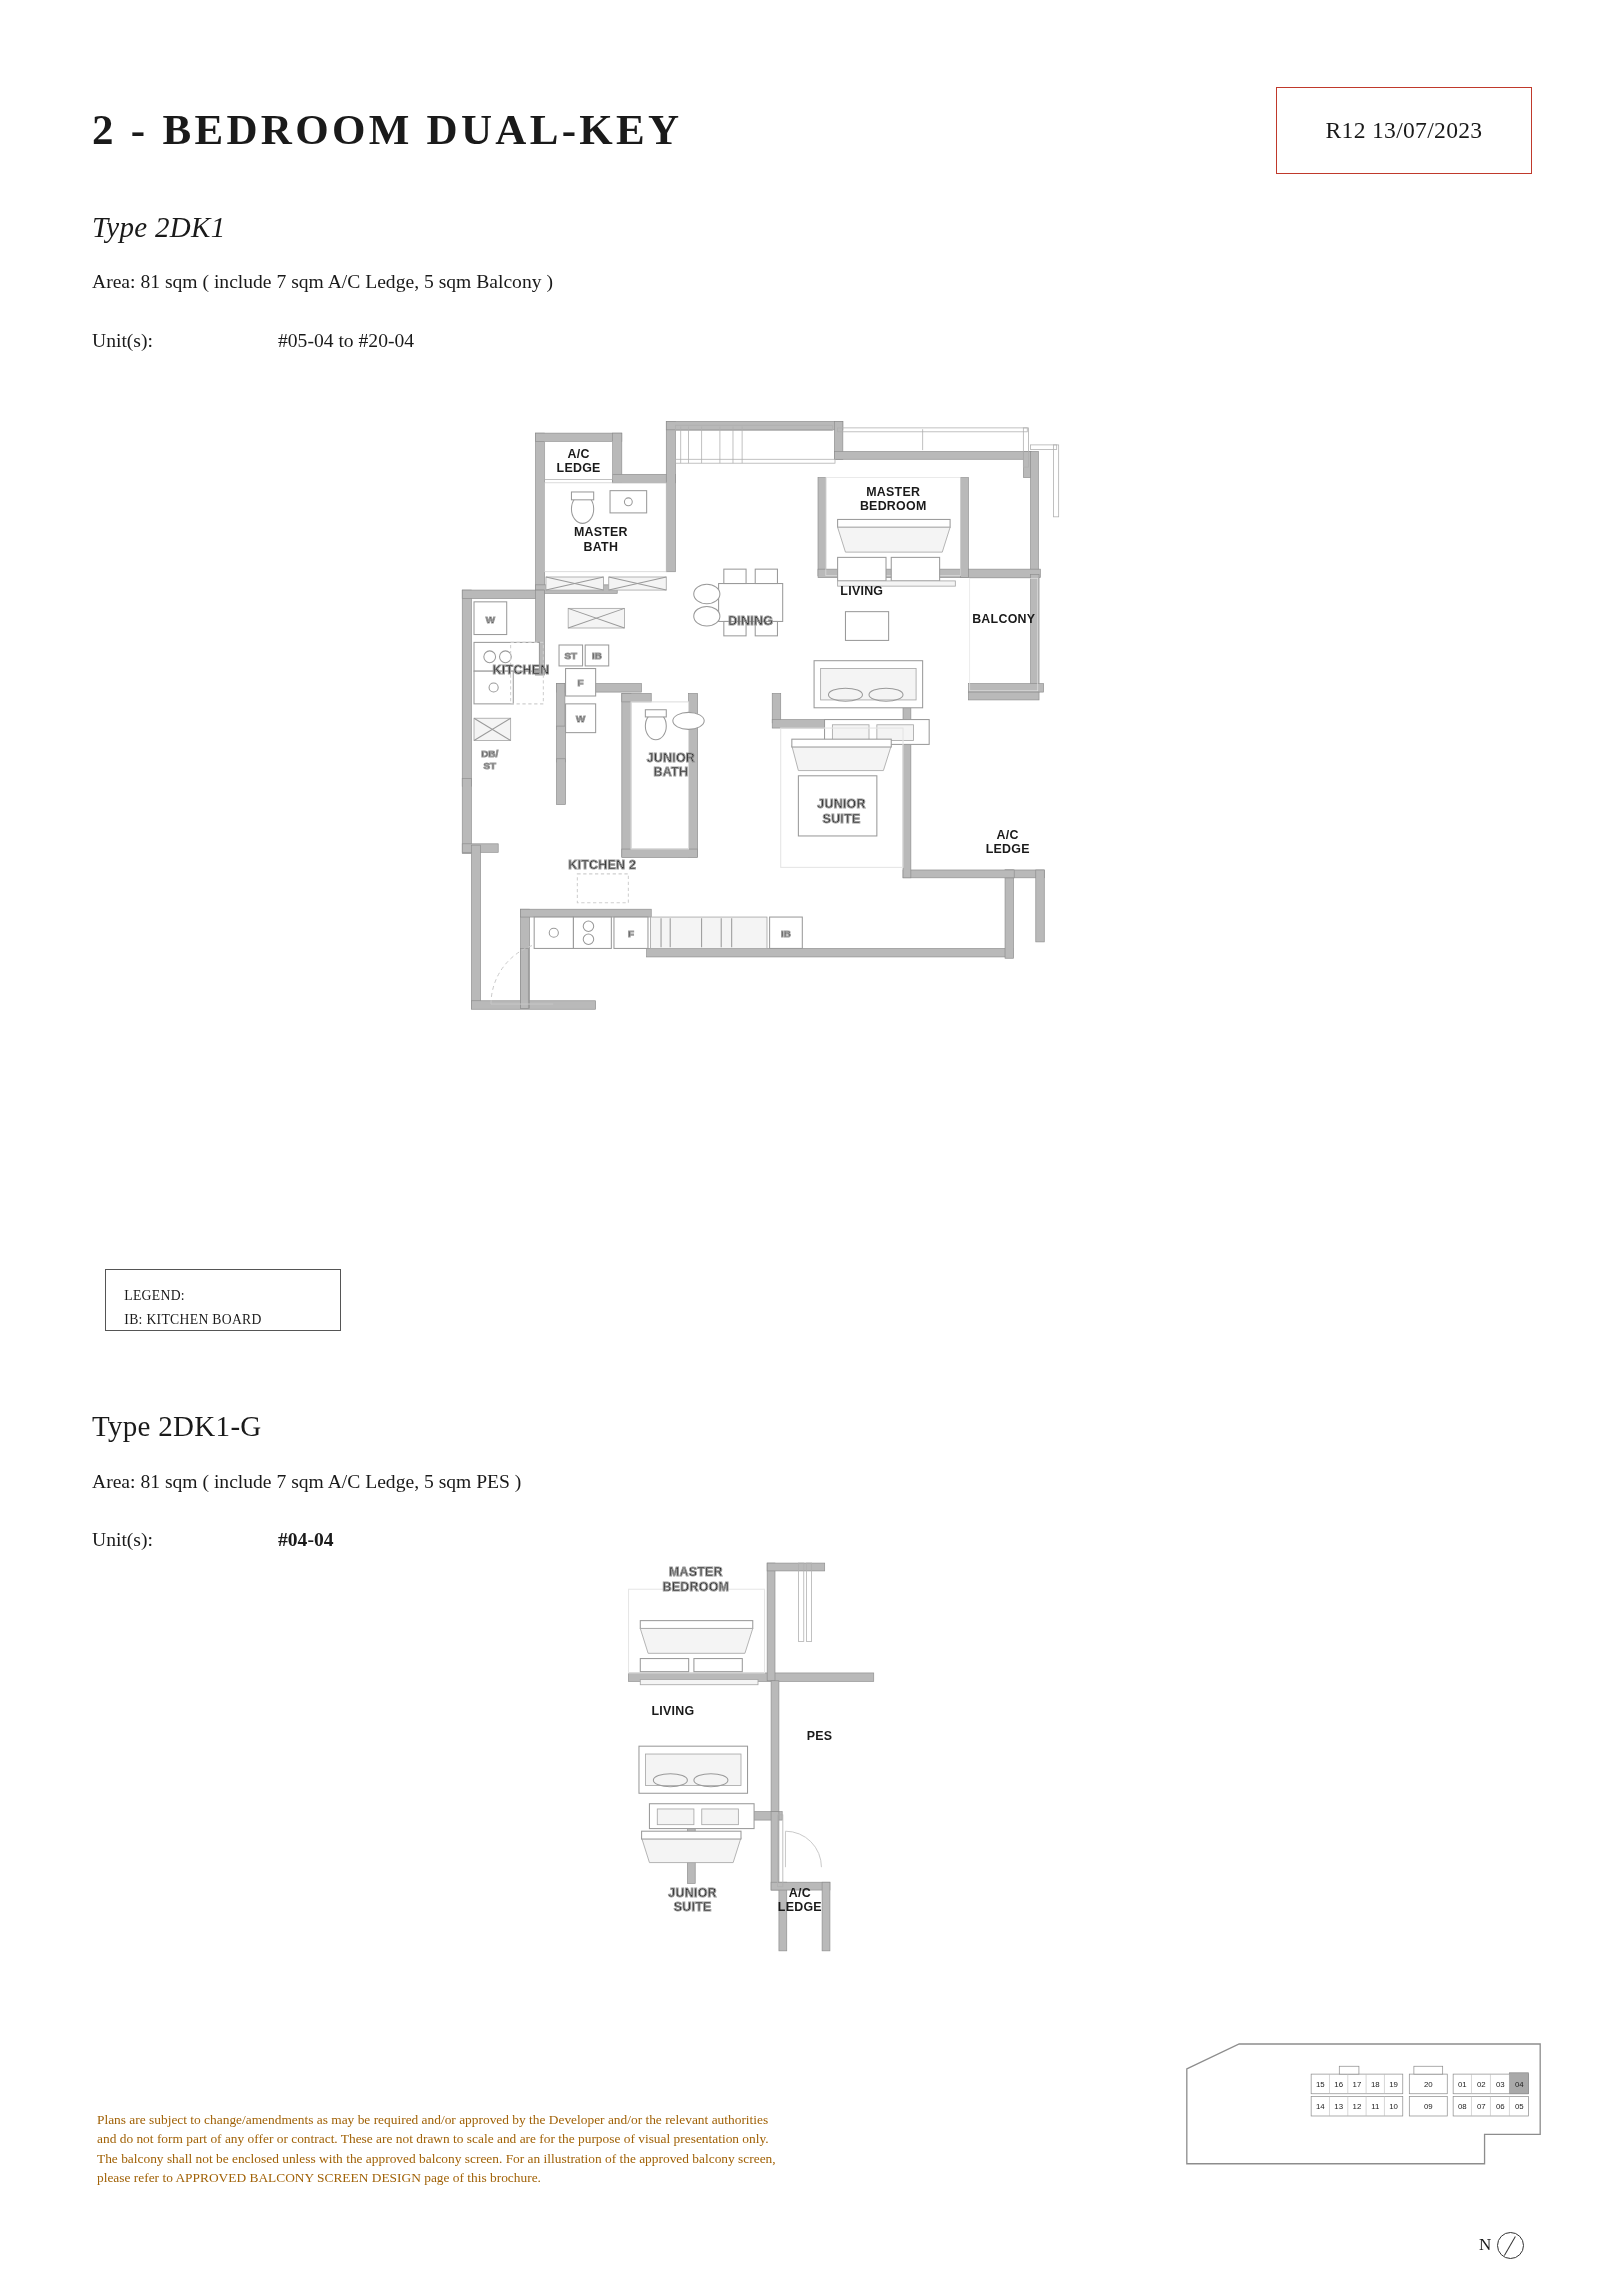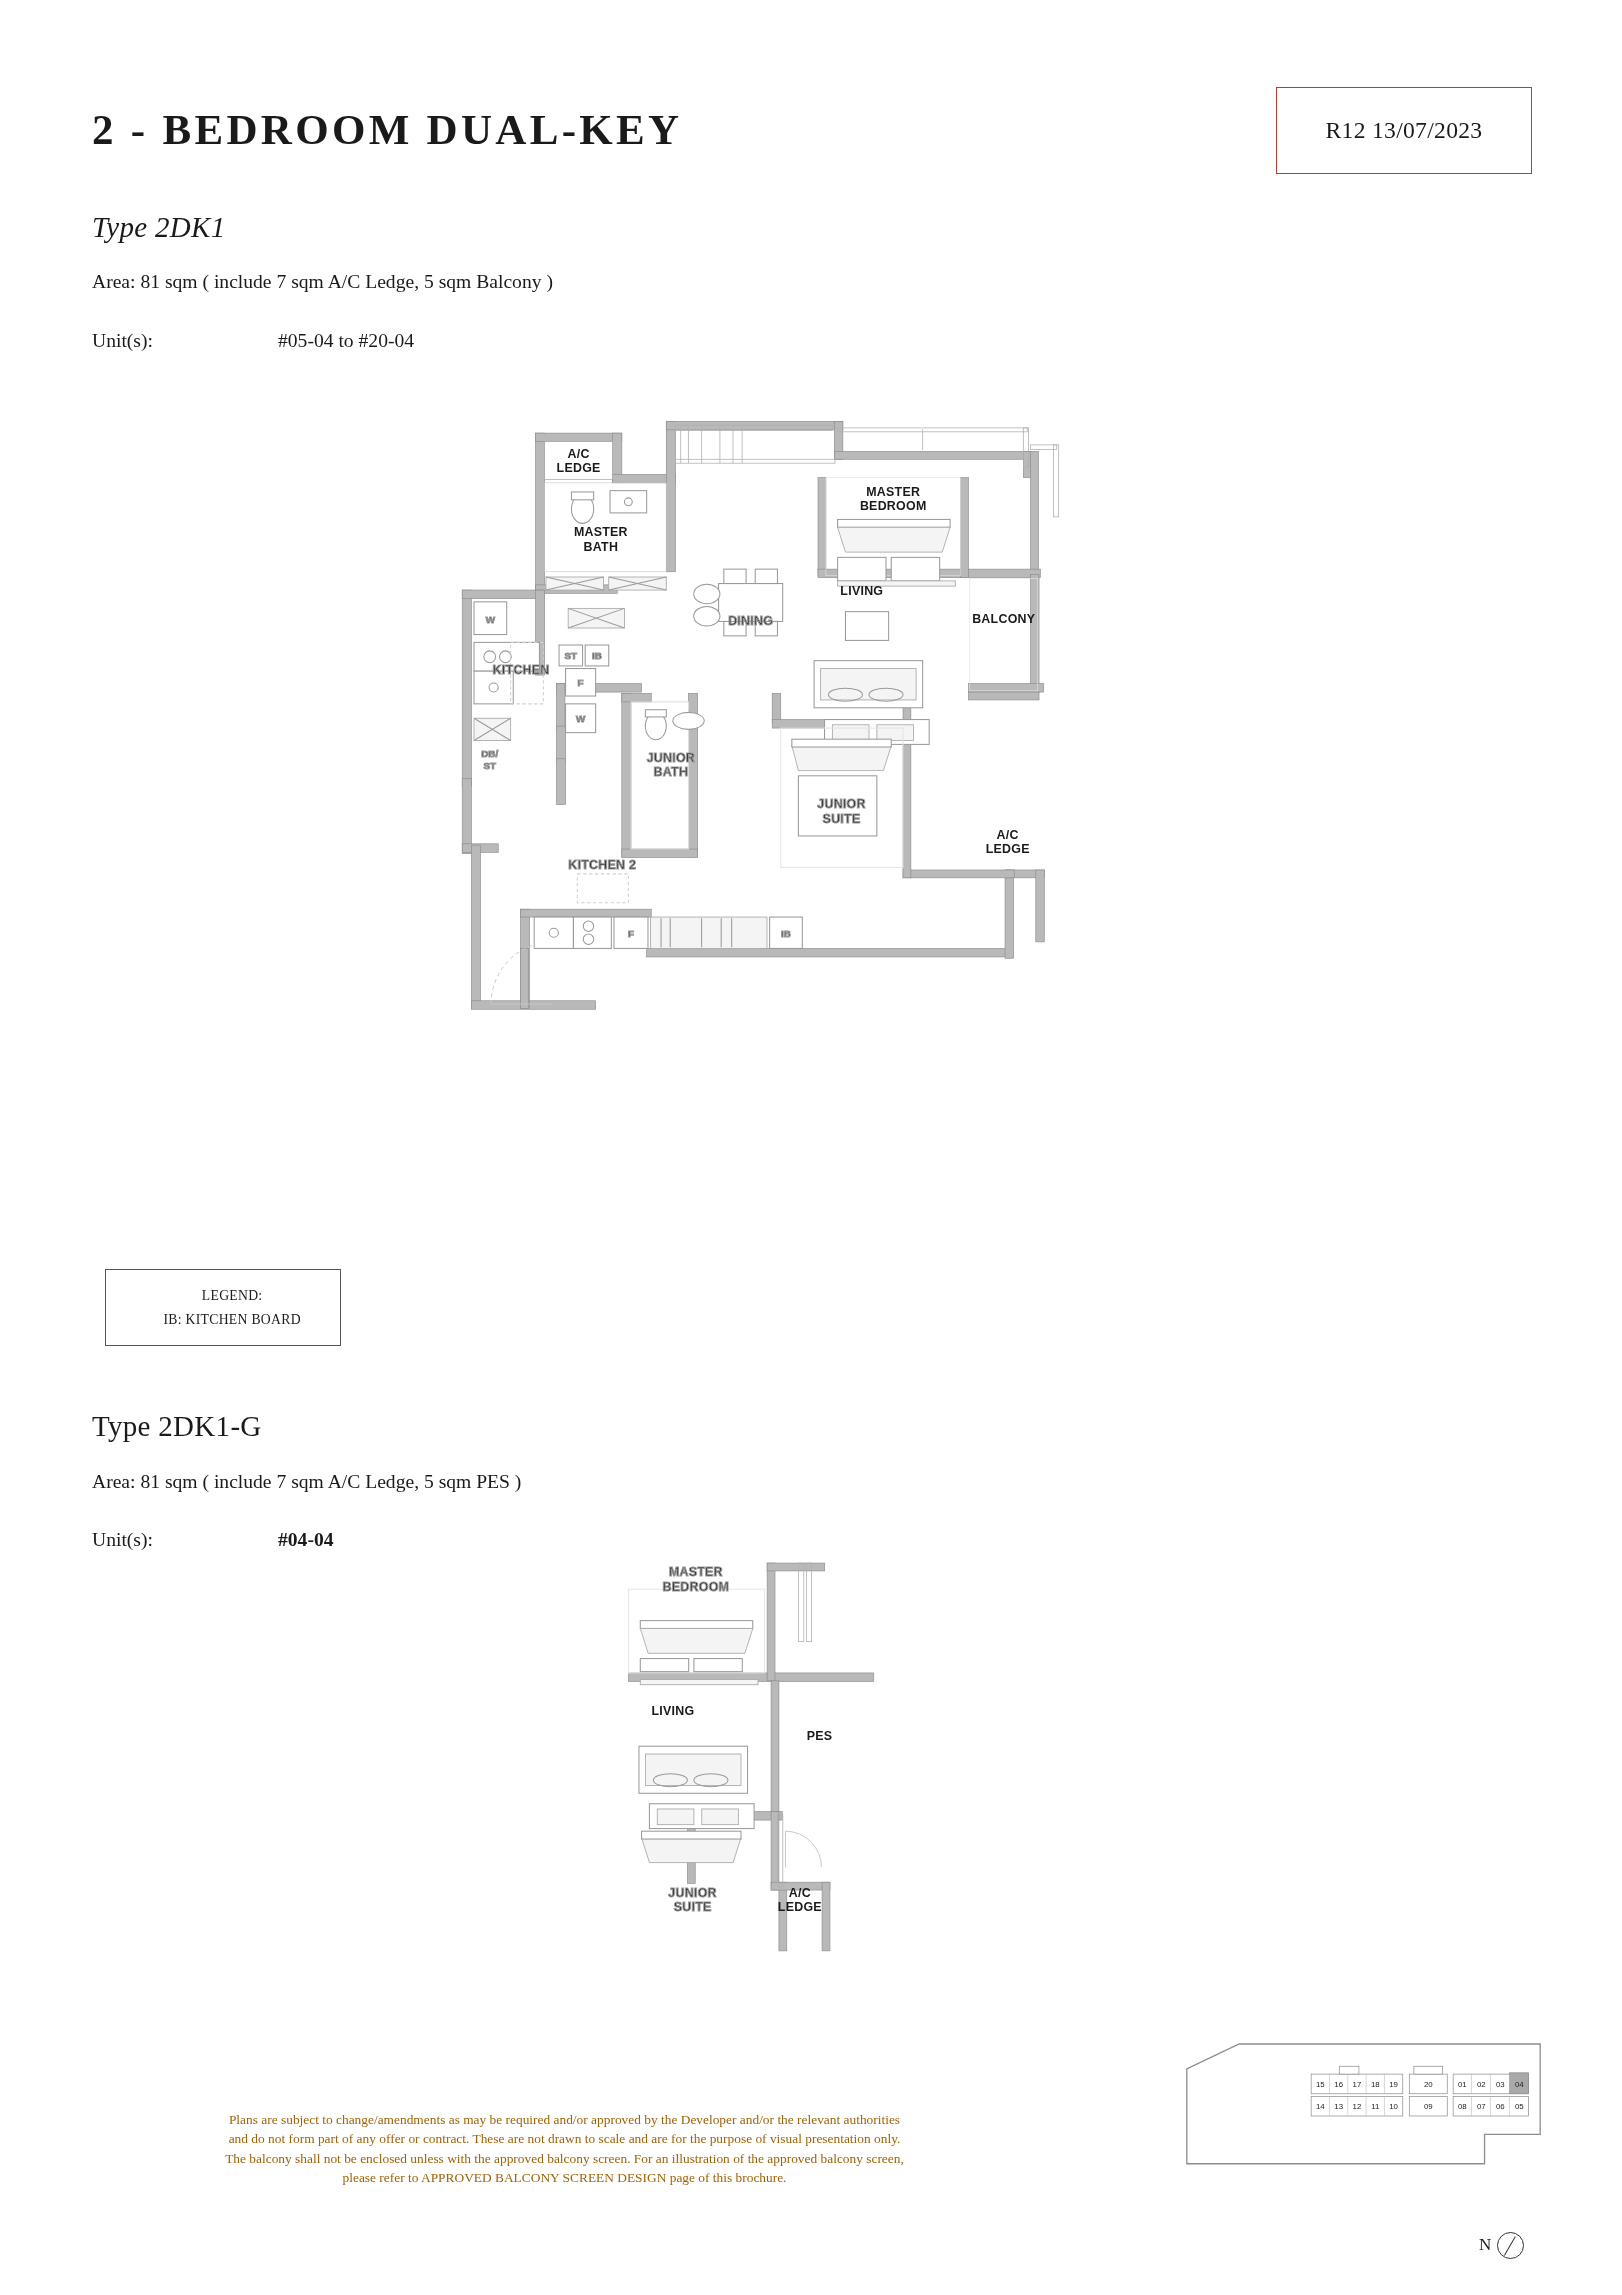--- a/index.html
+++ b/index.html
@@ -5,21 +5,21 @@
   * { box-sizing: border-box; }
   html, body { margin: 0; padding: 0; }
   body {
     width: 1622px; height: 2295px;
     background: #ffffff;
     font-family: "Liberation Serif", serif;
     color: #1a1a1a;
     position: relative;
     overflow: hidden;
   }
-  .page { position: absolute; inset: 0; text-align: center; }
+  .page { position: absolute; inset: 0; }
 
   
   .title {
     position: absolute;
     left: 92px; top: 105px;
     font-size: 43px;
     font-weight: bold;
     letter-spacing: 3.3px;
     white-space: nowrap;
   }
@@ -53,21 +53,21 @@
   .type-units-value {
     position: absolute;
     left: 278px;
     font-size: 19.6px;
   }
 
   
   .legend {
     position: absolute;
     left: 105px; top: 1269px;
-    width: 236px; height: 77px;
+    width: 236px; height: 62px;
     border: 0.7px solid #555;
     padding: 14.4px 0 0 18.3px;
     font-size: 13.7px;
     line-height: 1.7;
     letter-spacing: 0.3px;
   }
 
   
   .footer {
     position: absolute;

